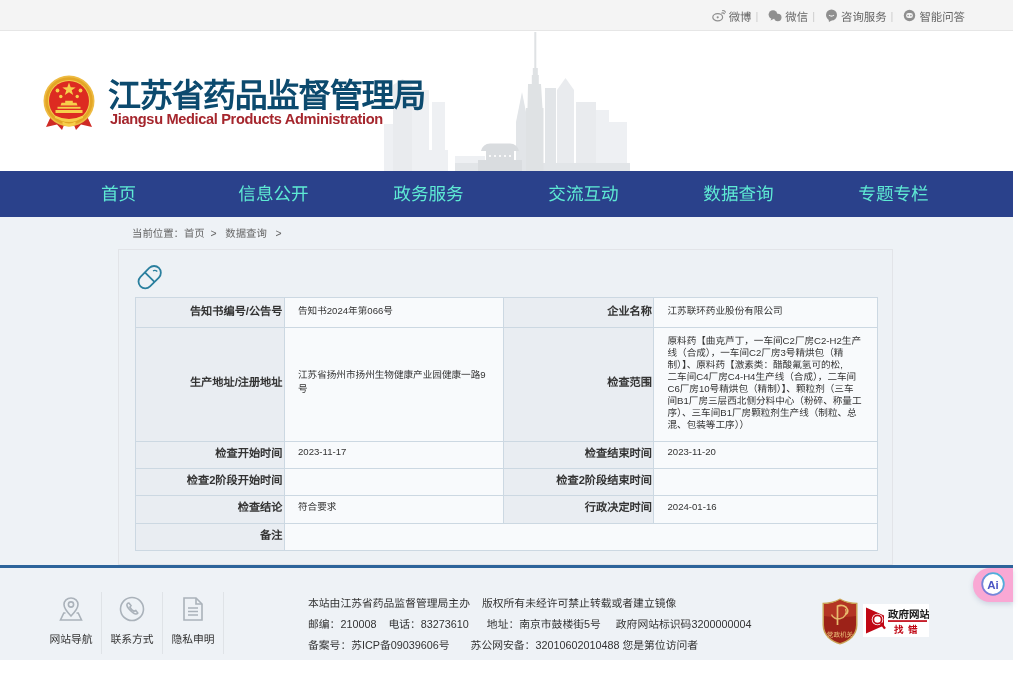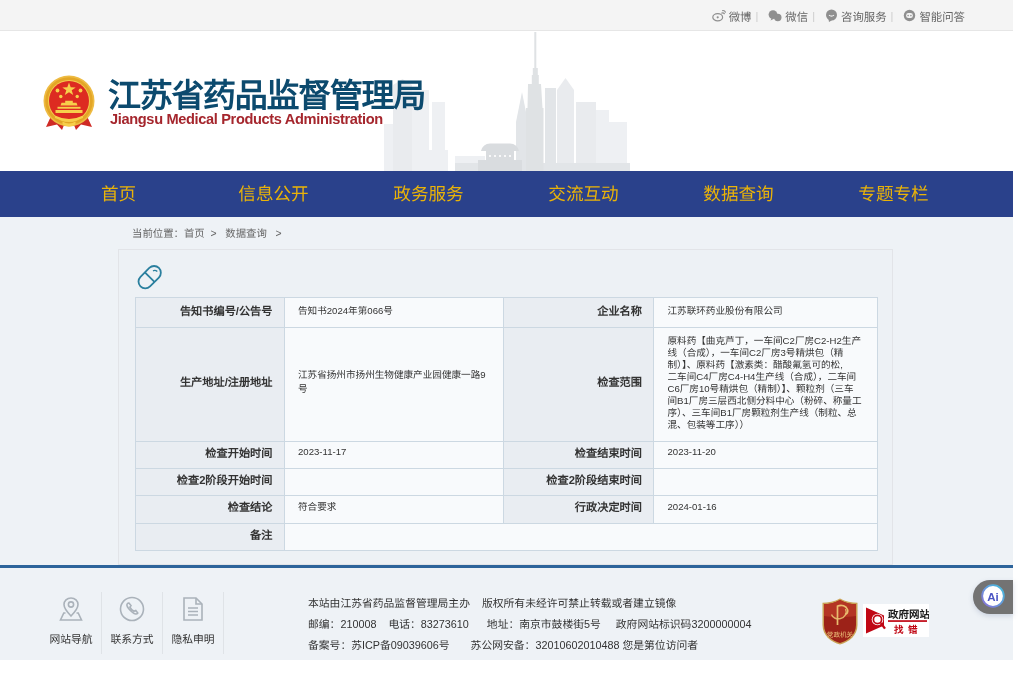--- a/index.html
+++ b/index.html
@@ -15,42 +15,42 @@
 #topbar .sep { color:#ccc; margin-left:4px; margin-right:10px; font-size:11px; }
 
 #header { position:absolute; left:0; top:32px; width:1013px; height:139px; background:#fff; }
 #skyline { position:absolute; left:380px; top:0; width:255px; height:139px; }
 #emblem { position:absolute; left:43px; top:42px; }
 #title { position:absolute; left:108px; top:50px; color:#0c4a6e; font-weight:bold; font-size:33px; line-height:28.5px; letter-spacing:-1.3px; white-space:nowrap; }
 #subtitle { position:absolute; left:110px; top:80px; color:#a5262d; font-weight:bold; font-size:14.6px; line-height:14.6px; letter-spacing:-0.35px; white-space:nowrap; }
 
 #nav { position:absolute; left:0; top:171px; width:1013px; height:46px; background:#2a418b; }
 #nav ul { position:absolute; left:41px; top:0; width:930px; height:46px; list-style:none; display:flex; }
-#nav li { width:155px; height:46px; line-height:46px; text-align:center; color:#eab308; font-size:17.6px; }
+#nav li { width:155px; height:46px; line-height:46px; text-align:center; color:#5eead4; font-size:17.6px; }
 
 #main { position:absolute; left:0; top:217px; width:1013px; height:348px; background:#eef2f6; }
 #crumb { position:absolute; left:117px; top:8px; font-size:10.4px; color:#666;margin-left:15px; }
 #panel { position:absolute; left:118px; top:32px; width:775px; height:316px; background:#edf1f5; border:1px solid #e2e4e8; }
 #pillicon { position:absolute; left:18px; top:13px; }
 #dtable { position:absolute; left:16px; top:47px; width:743px; display:grid; grid-template-columns:148.5px 219px 150.5px 223.5px; grid-template-rows:30px 113.5px 27px 27.5px 27.5px 27px; border-left:1px solid #ccd8e2; border-top:1px solid #ccd8e2; font-size:9.6px; color:#333; }
 #dtable > div { border-right:1px solid #ccd8e2; border-bottom:1px solid #ccd8e2; display:flex; align-items:center; padding-bottom:6px; overflow:hidden; }
-#dtable .lb { background:#e9edf2; font-weight:bold; font-size:11.2px; justify-content:flex-end; padding-right:11px; text-align:right; }
+#dtable .lb { background:#e9edf2; font-weight:bold; font-size:11.2px; justify-content:flex-end; padding-right:1px; text-align:right; }
 #dtable .vl { background:#f8fafc; padding-left:13.5px; }
 #dtable .sp3 { grid-column:2 / 5; }
 #dtable .rng { line-height:12.05px; padding-bottom:3px; }
 
 #footer { position:absolute; left:0; top:565px; width:1013px; height:95px; background:#eef2f6; border-top:3px solid #2d649b; }
 #flinks { position:absolute; left:41px; top:29px; display:flex; }
 #flinks .fi { width:60px; text-align:center; color:#333; font-size:10.8px; }
 #flinks .fi .ic { height:26px; margin-bottom:7px; display:flex; justify-content:center; align-items:flex-end; }
 #flinks .fsep { width:1px; height:62px; background:#dfe3e7; margin-top:-5px; }
 #ftext { position:absolute; left:308px; top:25px; width:460px; font-size:10.8px; color:#333; line-height:21px; text-align:left; white-space:nowrap; }
 #badge1 { position:absolute; left:821px; top:30px; }
 #badge2 { position:absolute; left:863px; top:36px; width:66px; height:33px; background:#fff; }
-#aipill { position:absolute; left:973px; top:12px; width:40px; height:34px; background:#737373; border-radius:18px 0 0 18px; box-shadow:0 2px 5px rgba(100,120,160,0.25); }
+#aipill { position:absolute; left:973px; top:0px; width:40px; height:34px; background:#f9a8d4; border-radius:18px 0 0 18px; box-shadow:0 2px 5px rgba(100,120,160,0.25); }
 #aicircle { position:absolute; left:8px; top:4px; }
 </style>
 </head>
 <body>
 <div id="page">
 
   <div id="topbar">
     <div class="links">
       <span class="it">
         <svg width="14" height="13" viewBox="0 0 14 13">

